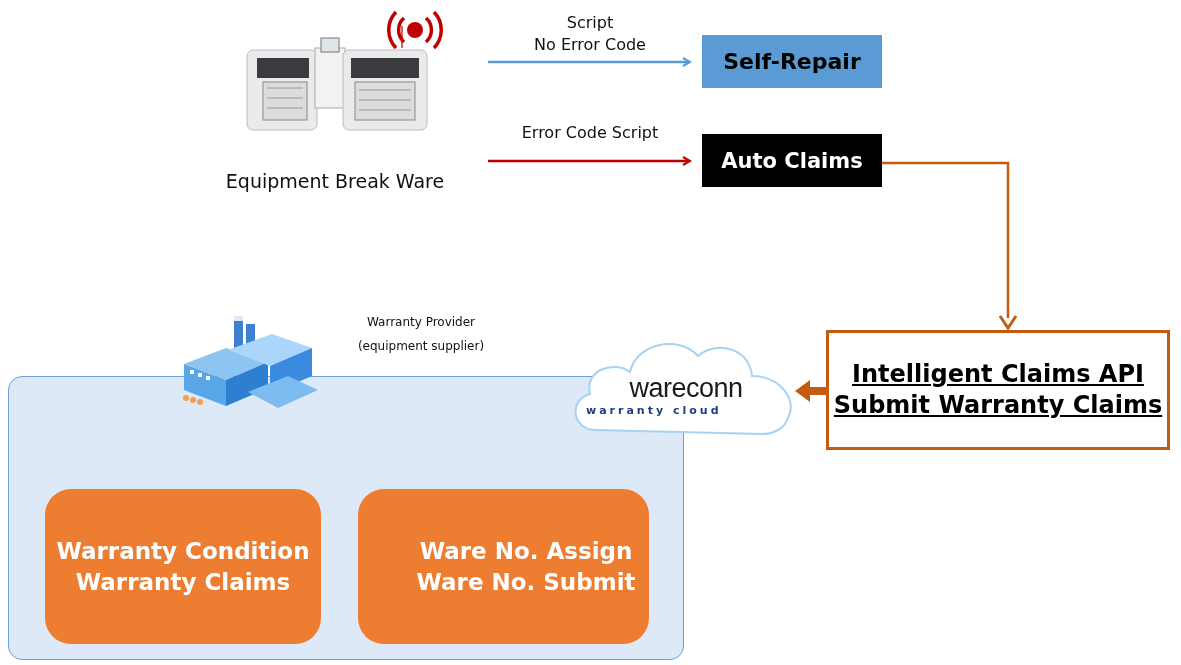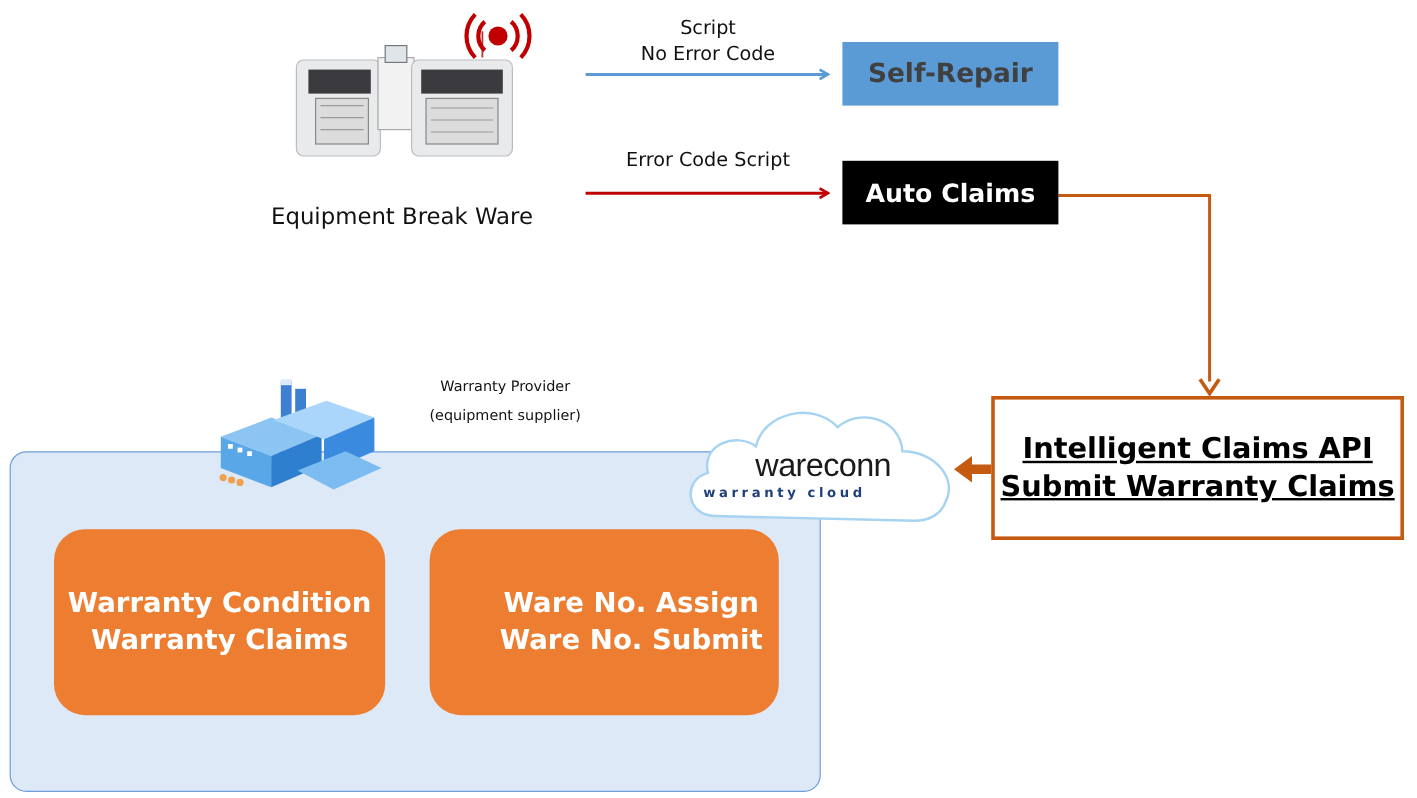--- a/index.html
+++ b/index.html
@@ -1,24 +1,24 @@
 <!DOCTYPE html>
 <html><head>
 <meta charset="utf-8">
 <style>
   html, body { margin:0; padding:0; background:#ffffff; }
   body { width:1181px; height:665px; position:relative; overflow:hidden; font-family:"Liberation Sans", sans-serif; }
   .abs { position:absolute; }
   .lbl { color:#111; font-family:"DejaVu Sans", sans-serif; text-align:center; }
   .box { display:flex; align-items:center; justify-content:center; text-align:center; font-weight:bold; font-family:"DejaVu Sans", sans-serif; }
-  #self-repair { left:702px; top:35px; width:180px; height:53px; background:#5b9bd5; color:#404040; font-size:22px; }
+  #self-repair { left:702px; top:35px; width:180px; height:53px; background:#5b9bd5; color:#000000; font-size:22px; }
   #auto-claims { left:702px; top:134px; width:180px; height:53px; background:#000000; color:#fff; font-size:21px; }
   #api-box { left:826px; top:330px; width:344px; height:120px; border:3px solid #c55a11; box-sizing:border-box; background:#fff; color:#000; font-size:24px; line-height:31px; flex-direction:column;text-decoration:underline; }
   #provider-panel { left:8px; top:376px; width:676px; height:284px; background:#dde9f6; border:1px solid #6f9fd8; border-radius:14px; box-sizing:border-box; }
-  .orange-card { background:#ed7d31; color:#fff; border-radius:26px; font-size:23px; line-height:31px; flex-direction:column; }
+  .orange-card { background:#ed7d31; color:#fff; border-radius:26px; font-size:23px; line-height:31px; flex-direction:column;margin-top:48px; }
   #card-warranty { left:45px; top:441px; width:276px; height:155px; }
   #card-ware { left:358px; top:441px; width:246px; height:155px;padding-left:45px; }
 </style>
 </head>
 <body>
 
 <svg class="abs" style="left:0;top:0" width="1181" height="665">
   <defs>
     <marker id="ah-blue" markerWidth="10" markerHeight="10" refX="8" refY="5" orient="auto" markerUnits="userSpaceOnUse">
       <path d="M1,1 L8,5 L1,9" fill="none" stroke="#5b9bd5" stroke-width="2.2"></path>

